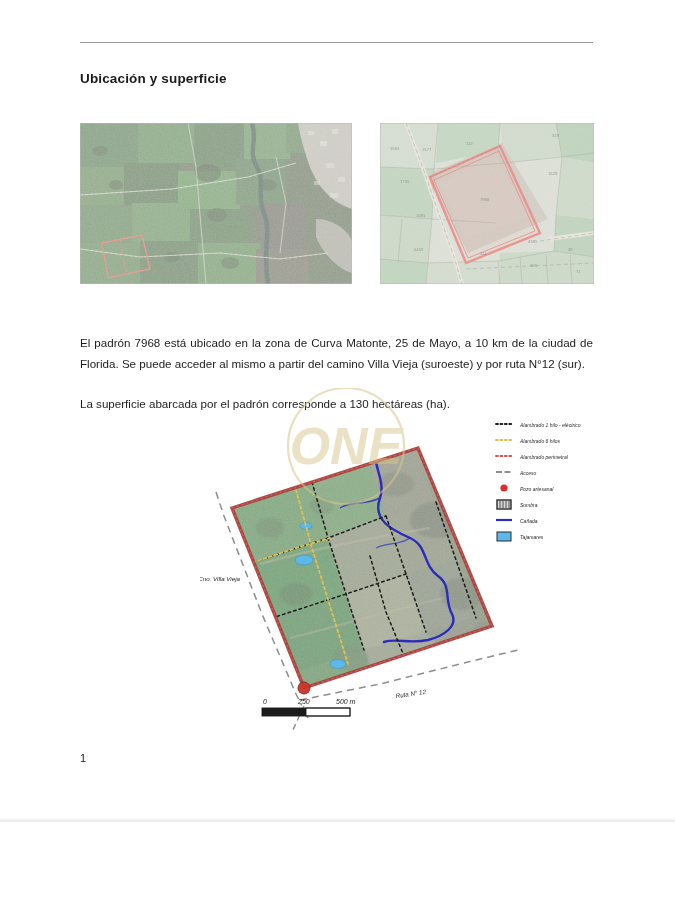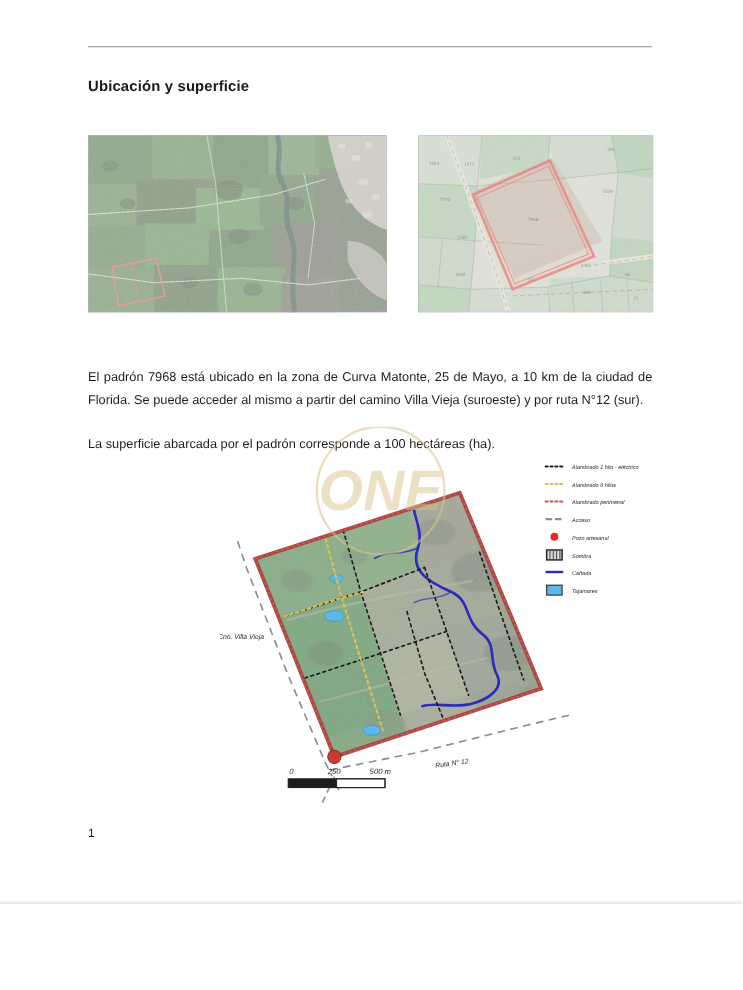--- a/index.html
+++ b/index.html
@@ -301,21 +301,21 @@
 
           <rect x="0" y="0" width="214" height="161" filter="url(#grainR)" opacity="0.38" fill="#ffffff"></rect>
           <rect x="0" y="0" width="214" height="161" fill="none" stroke="#b9b9b9" stroke-width="1"></rect>
         </g>
       </svg>
     </div>
   </div>
 
   <p class="para para-1">El padrón 7968 está ubicado en la zona de Curva Matonte, 25 de Mayo, a 10 km de la ciudad de Florida. Se puede acceder al mismo a partir del camino Villa Vieja (suroeste) y por ruta N°12 (sur).</p>
 
-  <p class="para para-2">La superficie abarcada por el padrón corresponde a 100 hectáreas (ha).</p>
+  <p class="para para-2">La superficie abarcada por el padrón corresponde a 130 hectáreas (ha).</p>
 
   <div class="mainmap">
     <svg viewBox="0 0 420 350" preserveAspectRatio="xMidYMid meet" aria-hidden="true">
       <defs>
         <clipPath id="parcelClip">
           <path d="M32 120 L218 60 L292 238 L104 300 Z"></path>
         </clipPath>
         <filter id="grainM" x="0" y="0" width="100%" height="100%">
           <feTurbulence type="fractalNoise" baseFrequency="0.9" numOctaves="4" seed="3" result="n"></feTurbulence>
           <feColorMatrix in="n" type="saturate" values="0.3" result="ns"></feColorMatrix>

